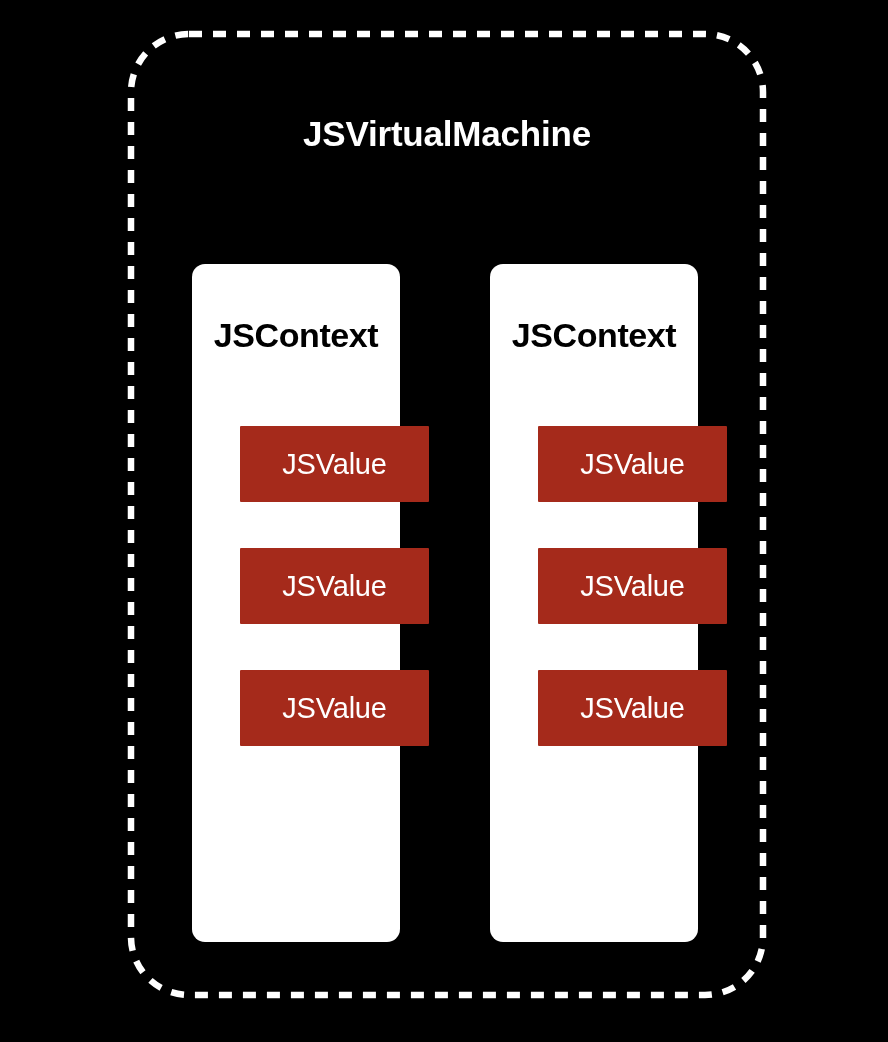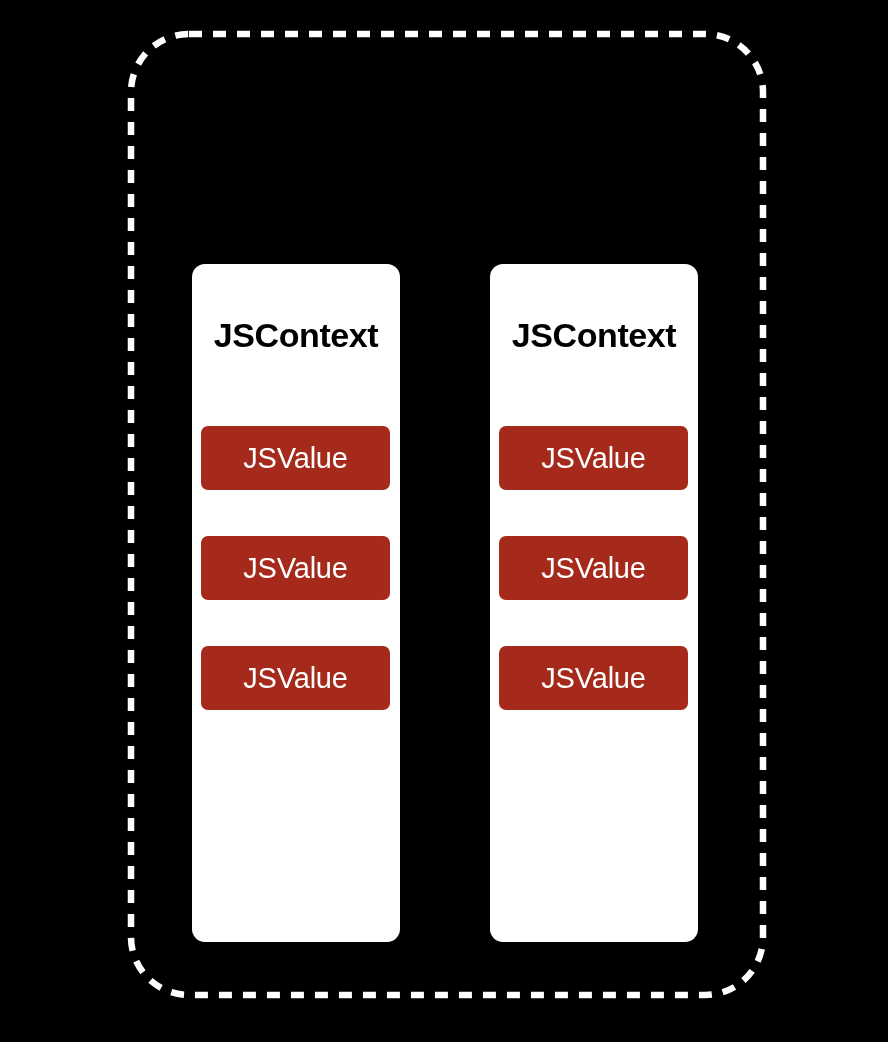--- a/index.html
+++ b/index.html
@@ -82,27 +82,28 @@
 
   .value-stack {
     position: absolute;
     left: 9px;
     top: 162px;
     width: 190px;
   }
 
   .value-box {
     width: 189px;
-    height: 64px;
-    border-radius: 7px;
+    height: 76px;
+    border-radius: 1px;
     margin-bottom: 46px;
     display: flex;
     align-items: center;
     justify-content: center;
     box-sizing: border-box;
+    margin-left: 39px;
   }
   .value-box:last-child { margin-bottom: 0; }
 
   .value-label {
     color: #FFFFFF;
     font-size: 29px;
     font-weight: normal;
     letter-spacing: -0.2px;
     line-height: 34px;
     white-space: nowrap;
@@ -112,20 +113,21 @@
 <body style="background: rgb(0, 0, 0);">
 
 <div id="canvas" style="background: rgb(0, 0, 0);">
 
   <div class="vm-outline">
     <svg viewBox="0 0 638 967" preserveAspectRatio="none" aria-hidden="true">
       <rect x="3" y="3" width="632" height="961" rx="58" ry="58" fill="none" stroke="#FFFFFF" stroke-width="6.5" stroke-dasharray="13 11" stroke-linecap="butt"></rect>
     </svg>
   </div>
 
+  <div class="vm-title" style="color: rgb(255, 255, 255);">JSVirtualMachine</div>
 
   <div class="context-card col-0" style="background: rgb(255, 255, 255);">
     <div class="context-title" style="color: rgb(0, 0, 0);">JSContext</div>
     <div class="value-stack">
       <div class="value-box" style="background: rgb(165, 42, 27);">
         <span class="value-label" style="color: rgb(255, 255, 255);">JSValue</span>
       </div>
       <div class="value-box" style="background: rgb(165, 42, 27);">
         <span class="value-label" style="color: rgb(255, 255, 255);">JSValue</span>
       </div>

